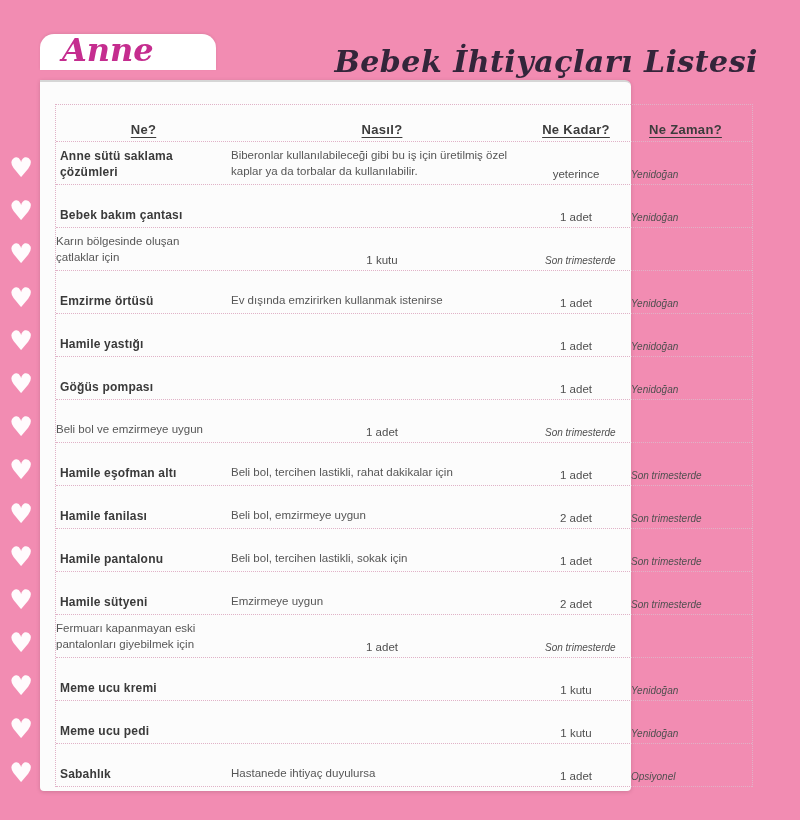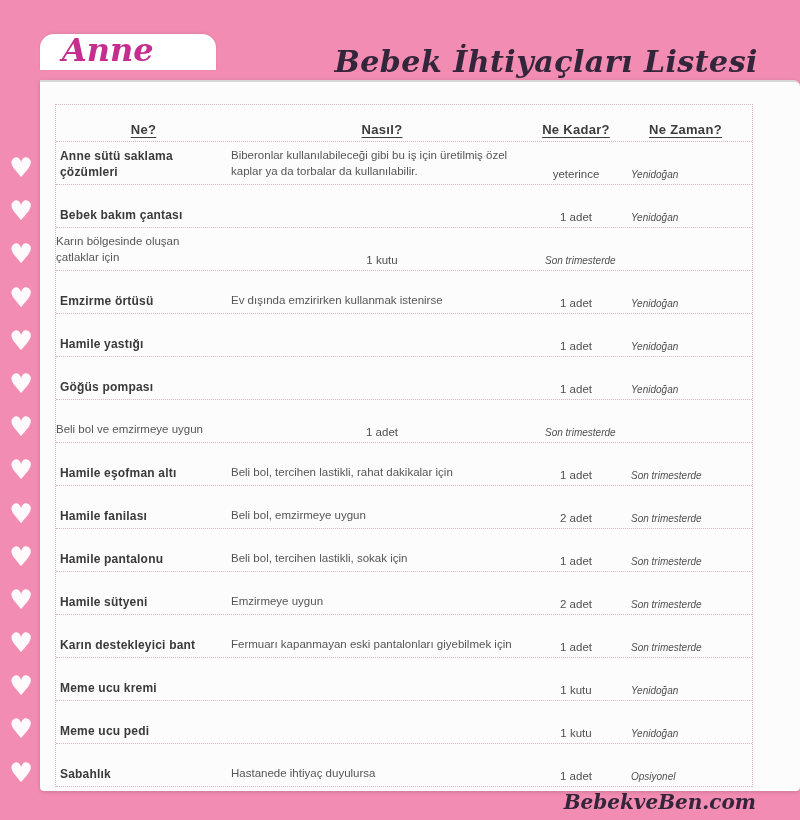--- a/index.html
+++ b/index.html
@@ -59,21 +59,21 @@
     font-size: 32px;
     color: #c52d8f;
     line-height: 1;
     padding-bottom: 4px;
   }
 
   
   .paper {
     position: absolute;
     left: 40px; top: 80px;
-    width: 760px; height: 711px;
+    width: 591px; height: 711px;
     background: #fcfcfc;
     border-top: 2px solid #d6d6d6;
     border-radius: 0 6px 4px 4px;
     box-shadow: 0 1px 4px rgba(0,0,0,0.15);
   }
 
   
   .ctable {
     position: absolute;
     left: 15px; top: 22px;
@@ -248,21 +248,20 @@
   </div>
 
   <div class="trow">
     <div class="cell c-item">Hamile sütyeni</div>
     <div class="cell c-how">Emzirmeye uygun</div>
     <div class="cell c-qty">2 adet</div>
     <div class="cell c-when">Son trimesterde</div>
   </div>
 
   <div class="trow">
-    <div class="cell c-item">Karın destekleyici bant</div>
     <div class="cell c-how">Fermuarı kapanmayan eski pantalonları giyebilmek için</div>
     <div class="cell c-qty">1 adet</div>
     <div class="cell c-when">Son trimesterde</div>
   </div>
 
   <div class="trow">
     <div class="cell c-item">Meme ucu kremi</div>
     <div class="cell c-how"></div>
     <div class="cell c-qty">1 kutu</div>
     <div class="cell c-when">Yenidoğan</div>
@@ -278,15 +277,14 @@
   <div class="trow">
     <div class="cell c-item">Sabahlık</div>
     <div class="cell c-how">Hastanede ihtiyaç duyulursa</div>
     <div class="cell c-qty">1 adet</div>
     <div class="cell c-when">Opsiyonel</div>
   </div>
 </div>
     </div>
   </div>
 
-  <div class="footer-brand">BebekveBen.com</div>
 
 </div>
 
 </body></html>

